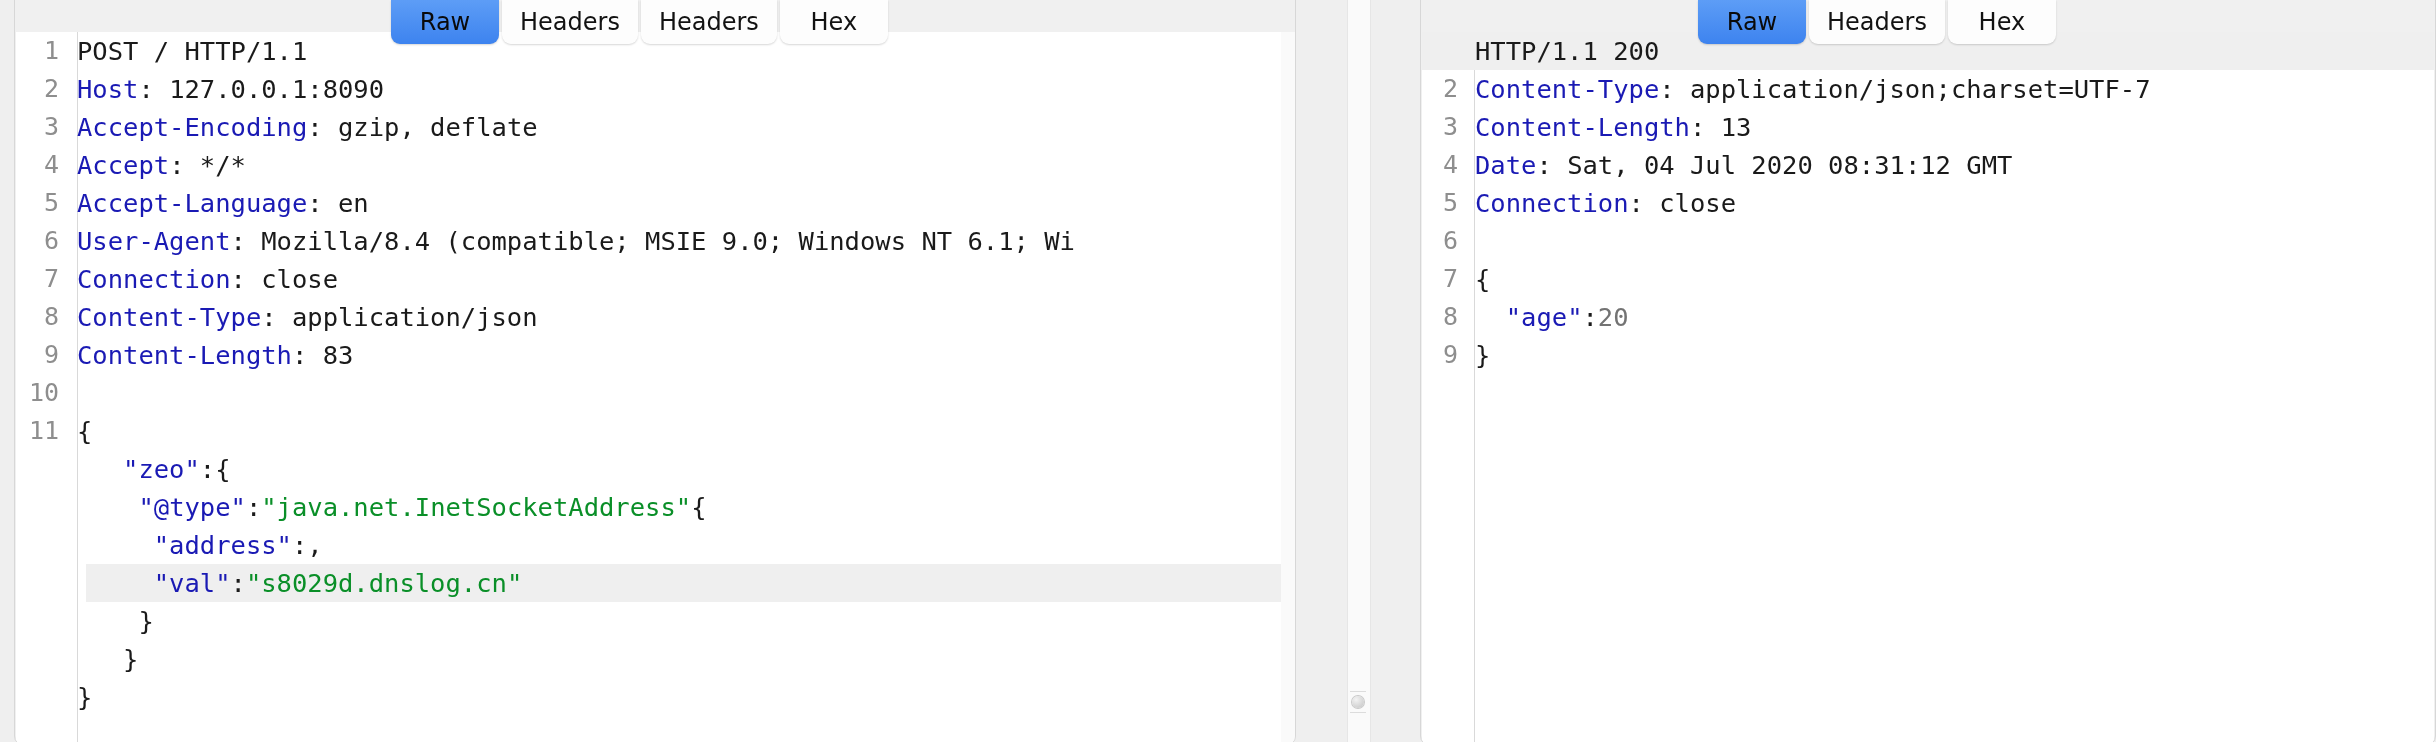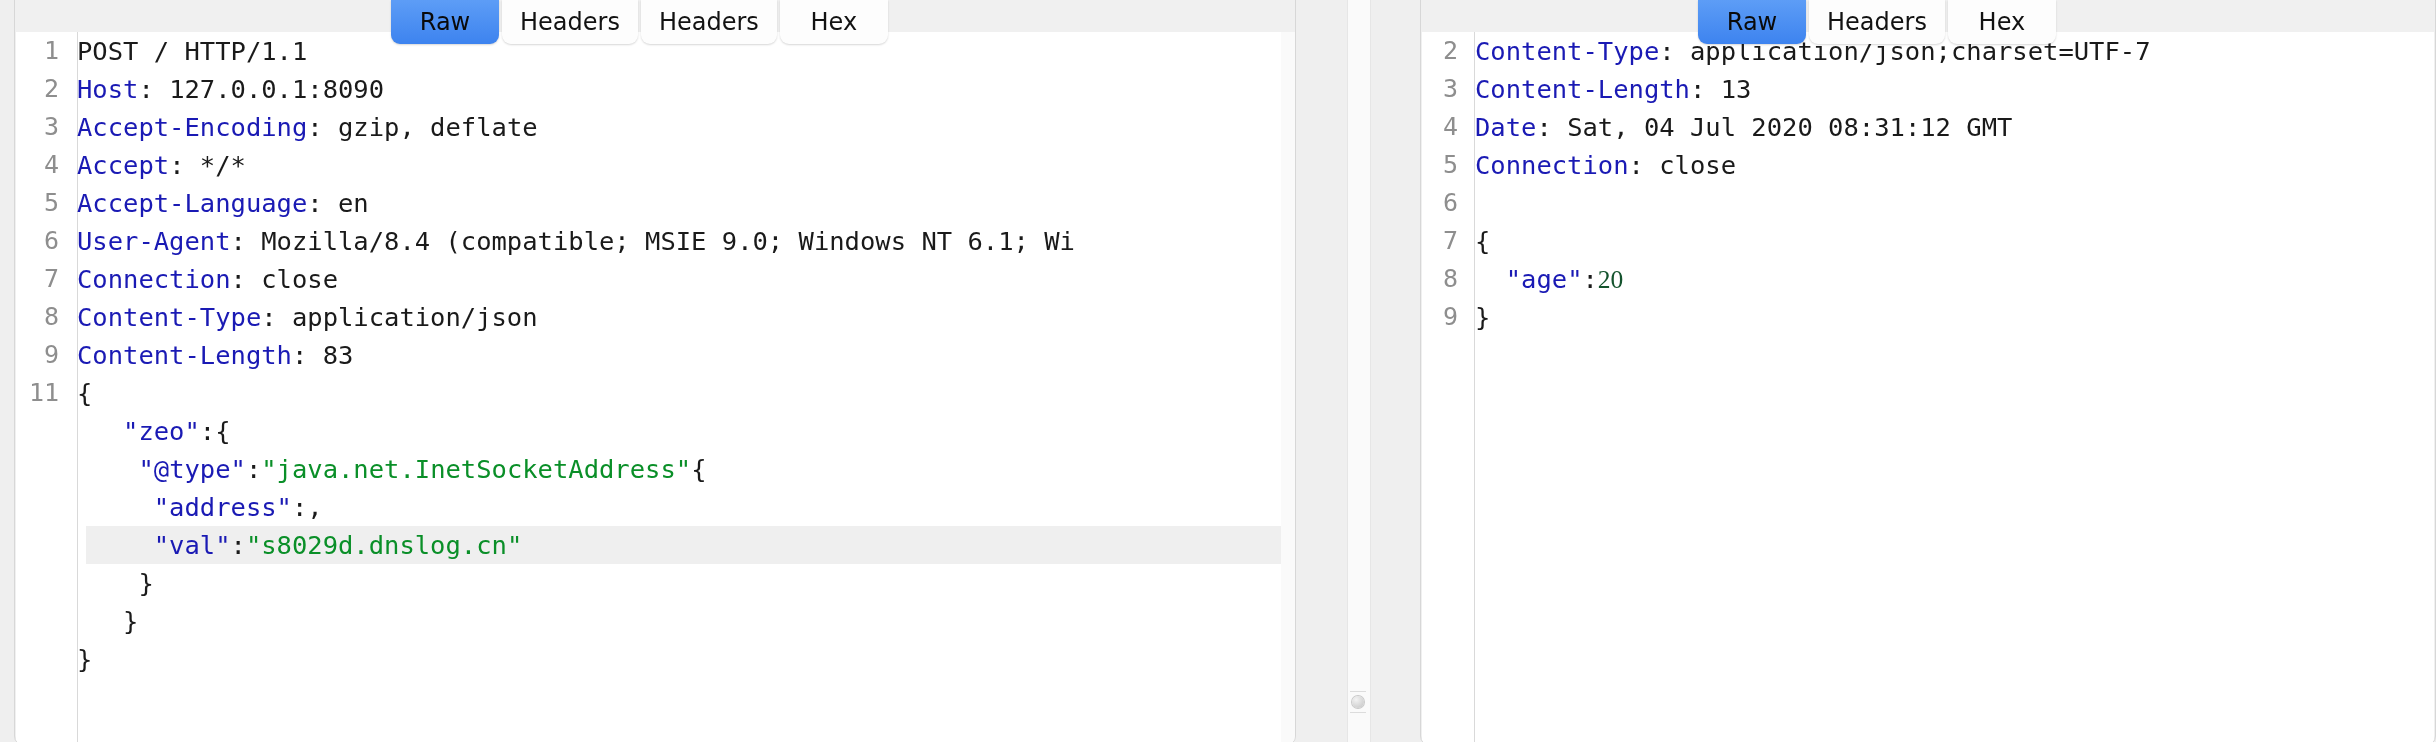--- a/index.html
+++ b/index.html
@@ -155,21 +155,21 @@
     left: 0px;
     width: 1014px;
     height: 38px;
     background: #efefef;
   }
 
   .hdr { color: #1a1ab4; }
   .val { color: #1a1a1a; text-align: right; }
   .k   { color: #1a1ab4; }
   .s   { color: #0a8f28; }
-  .num { color: #14532d; font-family: Liberation Serif, serif; }
+  .num { color: #737373; }
   .p   { color: #1a1a1a; }
 
   
   #splitter {
     position: absolute;
     top: 0;
     left: 1296px;
     width: 124px;
     height: 742px;
     background: #efefef;
@@ -227,20 +227,21 @@
         <div class="code" id="left-code">
             <div class="row"><span class="lnum">1</span><span class="ltext" style="position: relative;"><span class="val">POST / HTTP/1.1</span></span></div>
             <div class="row"><span class="lnum">2</span><span class="ltext" style="position: relative;"><span class="hdr">Host</span><span class="val">: 127.0.0.1:8090</span></span></div>
             <div class="row"><span class="lnum">3</span><span class="ltext" style="position: relative;"><span class="hdr">Accept-Encoding</span><span class="val">: gzip, deflate</span></span></div>
             <div class="row"><span class="lnum">4</span><span class="ltext" style="position: relative;"><span class="hdr">Accept</span><span class="val">: */*</span></span></div>
             <div class="row"><span class="lnum">5</span><span class="ltext" style="position: relative;"><span class="hdr">Accept-Language</span><span class="val">: en</span></span></div>
             <div class="row"><span class="lnum">6</span><span class="ltext" style="position: relative;"><span class="hdr">User-Agent</span><span class="val">: Mozilla/8.4 (compatible; MSIE 9.0; Windows NT 6.1; Wi</span></span></div>
             <div class="row"><span class="lnum">7</span><span class="ltext" style="position: relative;"><span class="hdr">Connection</span><span class="val">: close</span></span></div>
             <div class="row"><span class="lnum">8</span><span class="ltext" style="position: relative;"><span class="hdr">Content-Type</span><span class="val">: application/json</span></span></div>
             <div class="row"><span class="lnum">9</span><span class="ltext" style="position: relative;"><span class="hdr">Content-Length</span><span class="val">: 83</span></span></div>
+            <div class="row"><span class="lnum">10</span><span class="ltext" style="position: relative;"><span class="val"></span></span></div>
             <div class="row"><span class="lnum">11</span><span class="ltext" style="position: relative;"><span class="p">{</span></span></div>
             <div class="row"><span class="lnum"></span><span class="ltext" style="position: relative;"><span class="p">   </span><span class="k">"zeo"</span><span class="p">:{</span></span></div>
             <div class="row"><span class="lnum"></span><span class="ltext" style="position: relative;"><span class="p">    </span><span class="k">"@type"</span><span class="p">:</span><span class="s">"java.net.InetSocketAddress"</span><span class="p">{</span></span></div>
             <div class="row"><span class="lnum"></span><span class="ltext" style="position: relative;"><span class="p">     </span><span class="k">"address"</span><span class="p">:,</span></span></div>
             <div class="row"><div class="hlband"></div><span class="lnum"></span><span class="ltext" style="position: relative;"><span class="p">     </span><span class="k">"val"</span><span class="p">:</span><span class="s">"s8029d.dnslog.cn"</span></span></div>
             <div class="row"><span class="lnum"></span><span class="ltext" style="position: relative;"><span class="p">    }</span></span></div>
             <div class="row"><span class="lnum"></span><span class="ltext" style="position: relative;"><span class="p">   }</span></span></div>
             <div class="row"><span class="lnum"></span><span class="ltext" style="position: relative;"><span class="p">}</span></span></div>
           </div>
       </div>
@@ -251,20 +252,21 @@
   <div id="splitter">
     <div class="split-track"></div>
     <div class="split-grip"></div>
   </div>
 
   <div class="panel" id="right-panel">
     <div class="panel-inner">
       <div class="editor">
         <div class="gutter-rule"></div>
         <div class="code" id="right-code">
+            <div class="row"><div class="hlband-r"></div><span class="lnum">1</span><span class="ltext" style="position: relative;"><span class="val">HTTP/1.1 200</span></span></div>
             <div class="row"><span class="lnum">2</span><span class="ltext" style="position: relative;"><span class="hdr">Content-Type</span><span class="val">: application/json;charset=UTF-7</span></span></div>
             <div class="row"><span class="lnum">3</span><span class="ltext" style="position: relative;"><span class="hdr">Content-Length</span><span class="val">: 13</span></span></div>
             <div class="row"><span class="lnum">4</span><span class="ltext" style="position: relative;"><span class="hdr">Date</span><span class="val">: Sat, 04 Jul 2020 08:31:12 GMT</span></span></div>
             <div class="row"><span class="lnum">5</span><span class="ltext" style="position: relative;"><span class="hdr">Connection</span><span class="val">: close</span></span></div>
             <div class="row"><span class="lnum">6</span><span class="ltext" style="position: relative;"><span class="val"></span></span></div>
             <div class="row"><span class="lnum">7</span><span class="ltext" style="position: relative;"><span class="p">{</span></span></div>
             <div class="row"><span class="lnum">8</span><span class="ltext" style="position: relative;"><span class="p">  </span><span class="k">"age"</span><span class="p">:</span><span class="num">20</span></span></div>
             <div class="row"><span class="lnum">9</span><span class="ltext" style="position: relative;"><span class="p">}</span></span></div>
           </div>
       </div>

